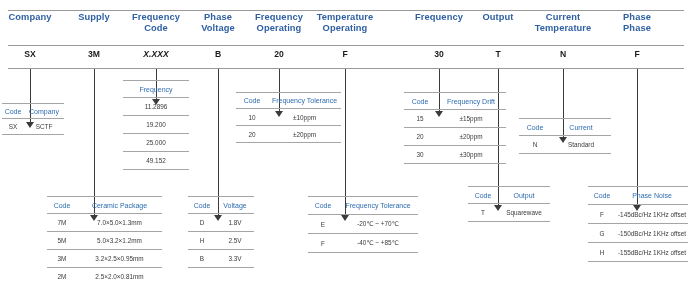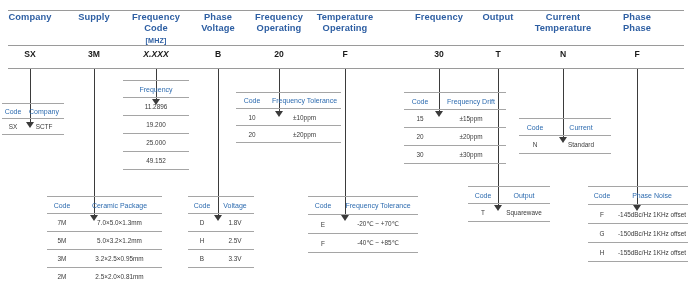--- a/index.html
+++ b/index.html
@@ -69,21 +69,20 @@
   <div id="titles">
       <div class="col-title" style="left: -7px; width: 74px;">
         <div>Company</div>
       </div>
       <div class="col-title" style="left: 57px; width: 74px;">
         <div>Supply</div>
       </div>
       <div class="col-title" style="left: 119px; width: 74px;">
         <div>Frequency</div>
         <div>Code</div>
-        <div class="unit">[MHZ]</div>
       </div>
       <div class="col-title" style="left: 185px; width: 66px;">
         <div>Phase</div>
         <div>Voltage</div>
       </div>
       <div class="col-title" style="left: 242px; width: 74px;">
         <div>Frequency</div>
         <div>Operating</div>
       </div>
       <div class="col-title" style="left: 301px; width: 88px;">

